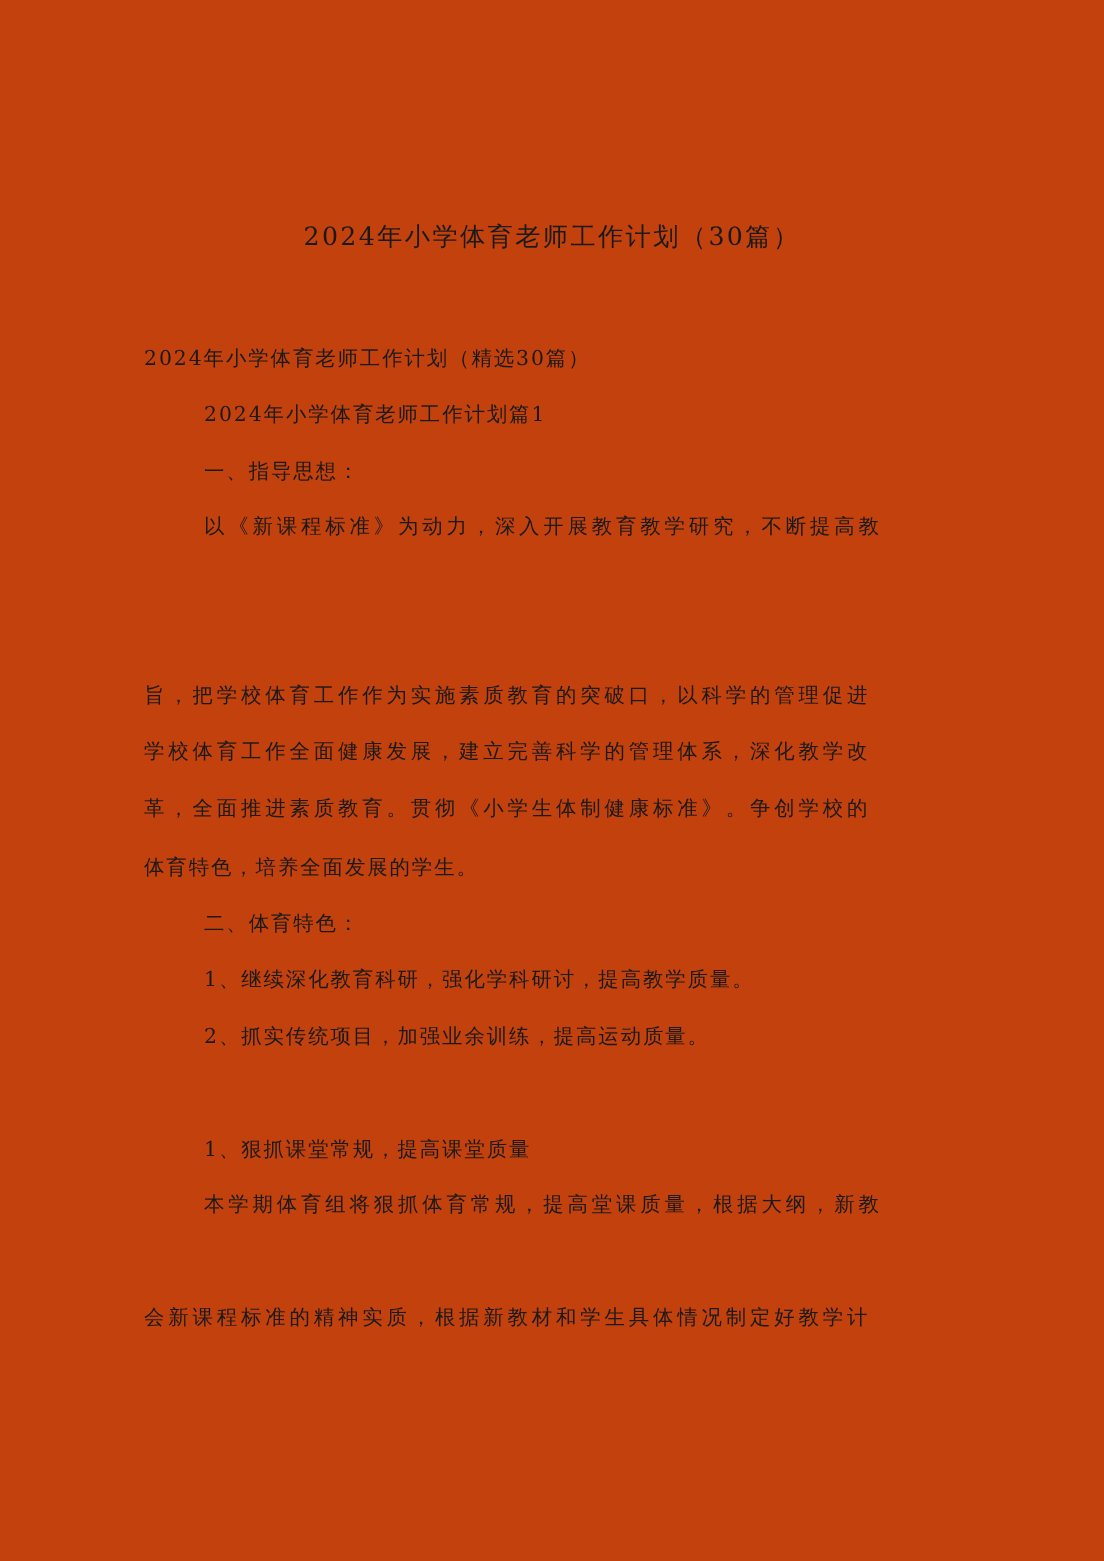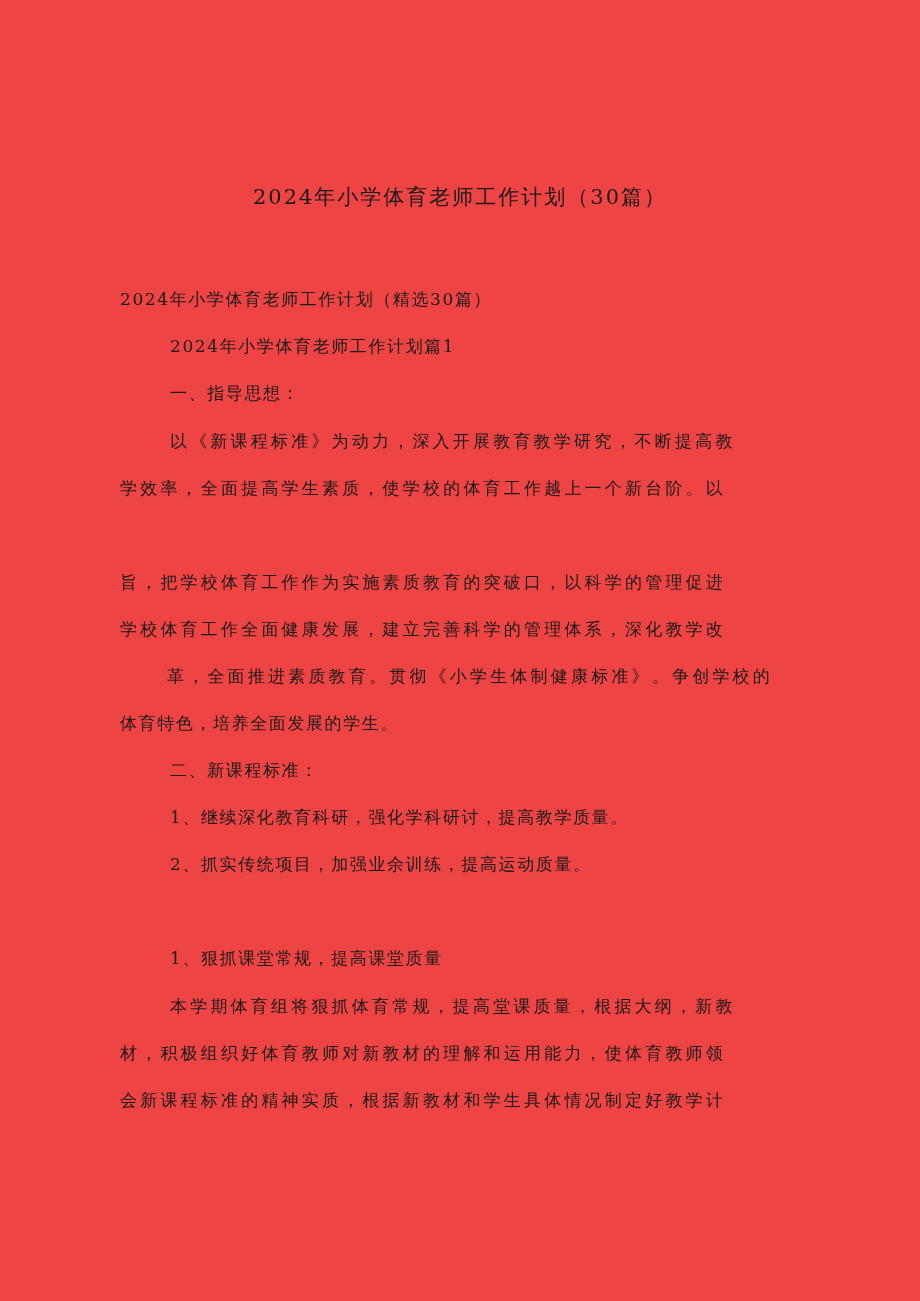--- a/index.html
+++ b/index.html
@@ -1,41 +1,39 @@
 <!DOCTYPE html>
 <html><head>
 <meta charset="utf-8">
 <style>
   html, body { margin: 0; padding: 0; background: #ffffff; }
   body { width: 920px; height: 1301px; position: relative; overflow: hidden;
          font-family: "DejaVu Serif", "Liberation Serif", serif; color: #1a1a1a; }
-  .page { position: absolute; left: 0; top: 0; width: 920px; height: 1301px; background: #ef4444; }
+  .page { position: absolute; left: 0; top: 0; width: 920px; height: 1301px; background: #c2410c; }
   .title { position: absolute; left: 0; width: 920px; top: 182px; text-align: center;
            font-size: 21px; letter-spacing: 2px; line-height: 30px; }
   .line { position: absolute; left: 120px; width: 700px; font-size: 17px; line-height: 30px;
           white-space: nowrap; letter-spacing: 1.6px; }
   .indent { left: 170px; }
-  .just { letter-spacing: 3.2px; }
+  .just { letter-spacing: 3.2px; font-family: Liberation Mono, monospace; }
 </style>
 </head>
 <body>
 
 <div class="page">
   <div class="title">2024年小学体育老师工作计划（30篇）</div>
   <div class="line" style="top:284px;">2024年小学体育老师工作计划（精选30篇）</div>
   <div class="line indent" style="top:331px;">2024年小学体育老师工作计划篇1</div>
 
   <div class="line indent" style="top:378px;">一、指导思想：</div>
   <div class="line indent just" style="top:426px;">以《新课程标准》为动力，深入开展教育教学研究，不断提高教</div>
-  <div class="line just" style="top:473px;">学效率，全面提高学生素质，使学校的体育工作越上一个新台阶。以</div>
   <div class="line just" style="top:567px;">旨，把学校体育工作作为实施素质教育的突破口，以科学的管理促进</div>
   <div class="line just" style="top:614px;">学校体育工作全面健康发展，建立完善科学的管理体系，深化教学改</div>
-  <div class="line just" style="top:661px;text-align:center;">革，全面推进素质教育。贯彻《小学生体制健康标准》。争创学校的</div>
+  <div class="line just" style="top:661px;">革，全面推进素质教育。贯彻《小学生体制健康标准》。争创学校的</div>
   <div class="line" style="top:708px;">体育特色，培养全面发展的学生。</div>
 
-  <div class="line indent" style="top:755px;">二、新课程标准：</div>
+  <div class="line indent" style="top:755px;">二、体育特色：</div>
   <div class="line indent" style="top:802px;">1、继续深化教育科研，强化学科研讨，提高教学质量。</div>
   <div class="line indent" style="top:849px;">2、抓实传统项目，加强业余训练，提高运动质量。</div>
   <div class="line indent" style="top:943px;">1、狠抓课堂常规，提高课堂质量</div>
   <div class="line indent just" style="top:991px;">本学期体育组将狠抓体育常规，提高堂课质量，根据大纲，新教</div>
-  <div class="line just" style="top:1038px;">材，积极组织好体育教师对新教材的理解和运用能力，使体育教师领</div>
   <div class="line just" style="top:1085px;">会新课程标准的精神实质，根据新教材和学生具体情况制定好教学计</div>
 </div>
 
 </body></html>

